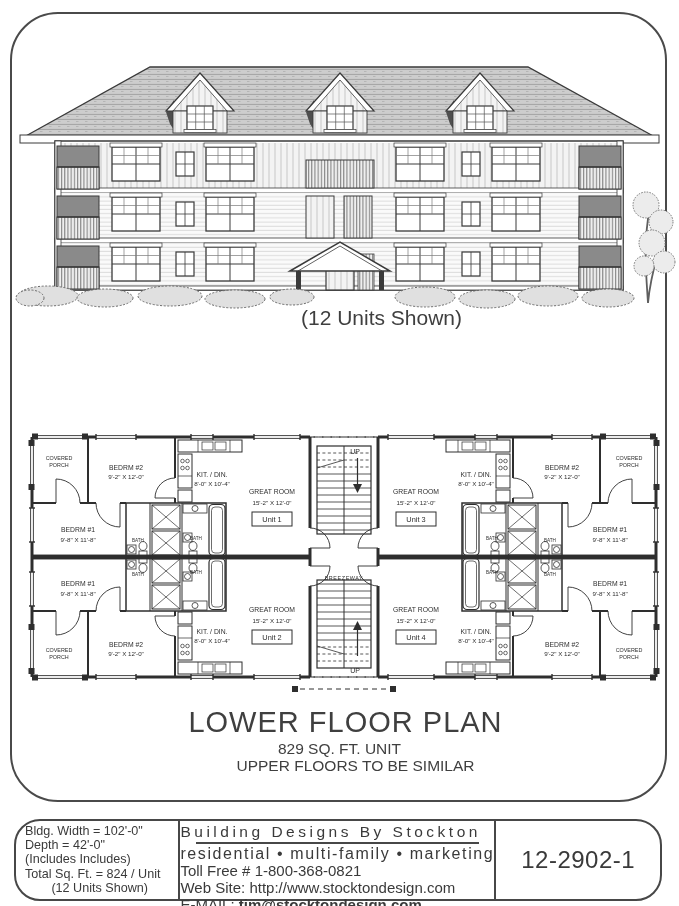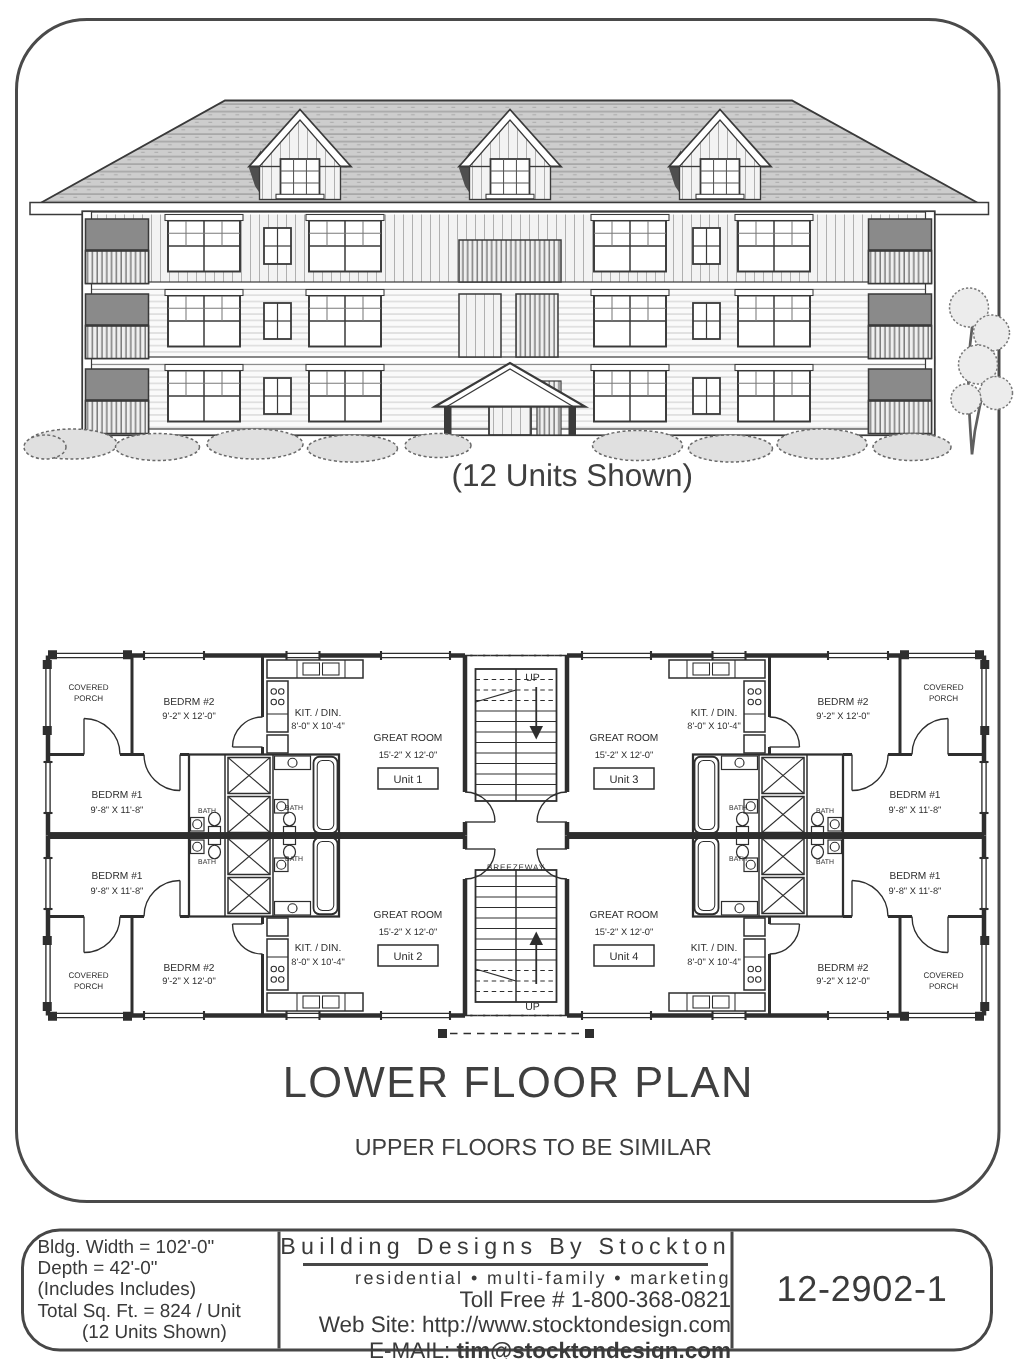--- a/index.html
+++ b/index.html
@@ -11,24 +11,24 @@
   .cap{position:absolute;left:0;width:679px;text-align:center;color:#3f3f3f;}
   #units-caption{top:306px;font-size:21px;transform:translateX(42px);}
   #plan-title{top:706px;font-size:29px;letter-spacing:1px;transform:translateX(6px);}
   #plan-sub1{top:740px;font-size:15.5px;}
   #plan-sub2{top:757px;font-size:15.5px;transform:translateX(16px);}
   #title-block{position:absolute;left:14px;top:819px;width:644px;height:78px;
          border:2.5px solid #474747;border-radius:26px;display:flex;background:#fff;}
   #tb-left{width:157px;border-right:2.5px solid #474747;padding:3px 4px 2px 9px;
          font-size:12.6px;line-height:1.13;}
   #tb-left .c{text-align:center;}
-  #tb-mid{flex:1;text-align:right;padding-top:2px;}
+  #tb-mid{flex:1;text-align:left;padding-top:2px;}
   #tb-company{font-size:15.5px;letter-spacing:3.5px;white-space:nowrap;}
   #tb-rule{border-bottom:2px solid #474747;width:90%;margin:1px auto 1px auto;}
-  #tb-tagline{font-size:12px;letter-spacing:1.6px;white-space:nowrap;}
+  #tb-tagline{font-size:16px;letter-spacing:1.6px;white-space:nowrap;}
   #tb-tollfree,#tb-email,#tb-web{font-size:15px;line-height:1.12;}
   #tb-email b{font-weight:bold;}
   #tb-right{width:172px;border-left:2.5px solid #474747;display:flex;
          align-items:center;justify-content:center;}
   #plan-number{font-size:24px;letter-spacing:.5px;white-space:nowrap;}
   text{fill:#2e2e2e;font-family:"Liberation Sans",sans-serif;text-anchor:middle;}
   .rn{font-size:6.8px;}
   .rd{font-size:6.2px;}
   .sm{font-size:4.6px;}
   .po{font-size:5.4px;}
@@ -381,20 +381,21 @@
         <rect x="396" y="512" width="40" height="14" fill="#fff" stroke="#2e2e2e" stroke-width="1"></rect>
         <text class="un" x="416" y="522">Unit 3</text>
         <rect x="396" y="630" width="40" height="14" fill="#fff" stroke="#2e2e2e" stroke-width="1"></rect>
         <text class="un" x="416" y="640">Unit 4</text>
       </g>
     </g>
   </svg>
 
   <div id="units-caption" class="cap">(12 Units Shown)</div>
   <div id="plan-title" class="cap">LOWER FLOOR PLAN</div>
+  <div id="plan-sub1" class="cap">829 SQ. FT. UNIT</div>
   <div id="plan-sub2" class="cap">UPPER FLOORS TO BE SIMILAR</div>
 
   <div id="title-block">
     <div id="tb-left">
       <div>Bldg. Width = 102'-0"</div>
       <div>Depth = 42'-0"</div>
       <div>(Includes Includes)</div>
       <div>Total Sq. Ft. = 824 / Unit</div>
       <div class="c">(12 Units Shown)</div>
     </div>

